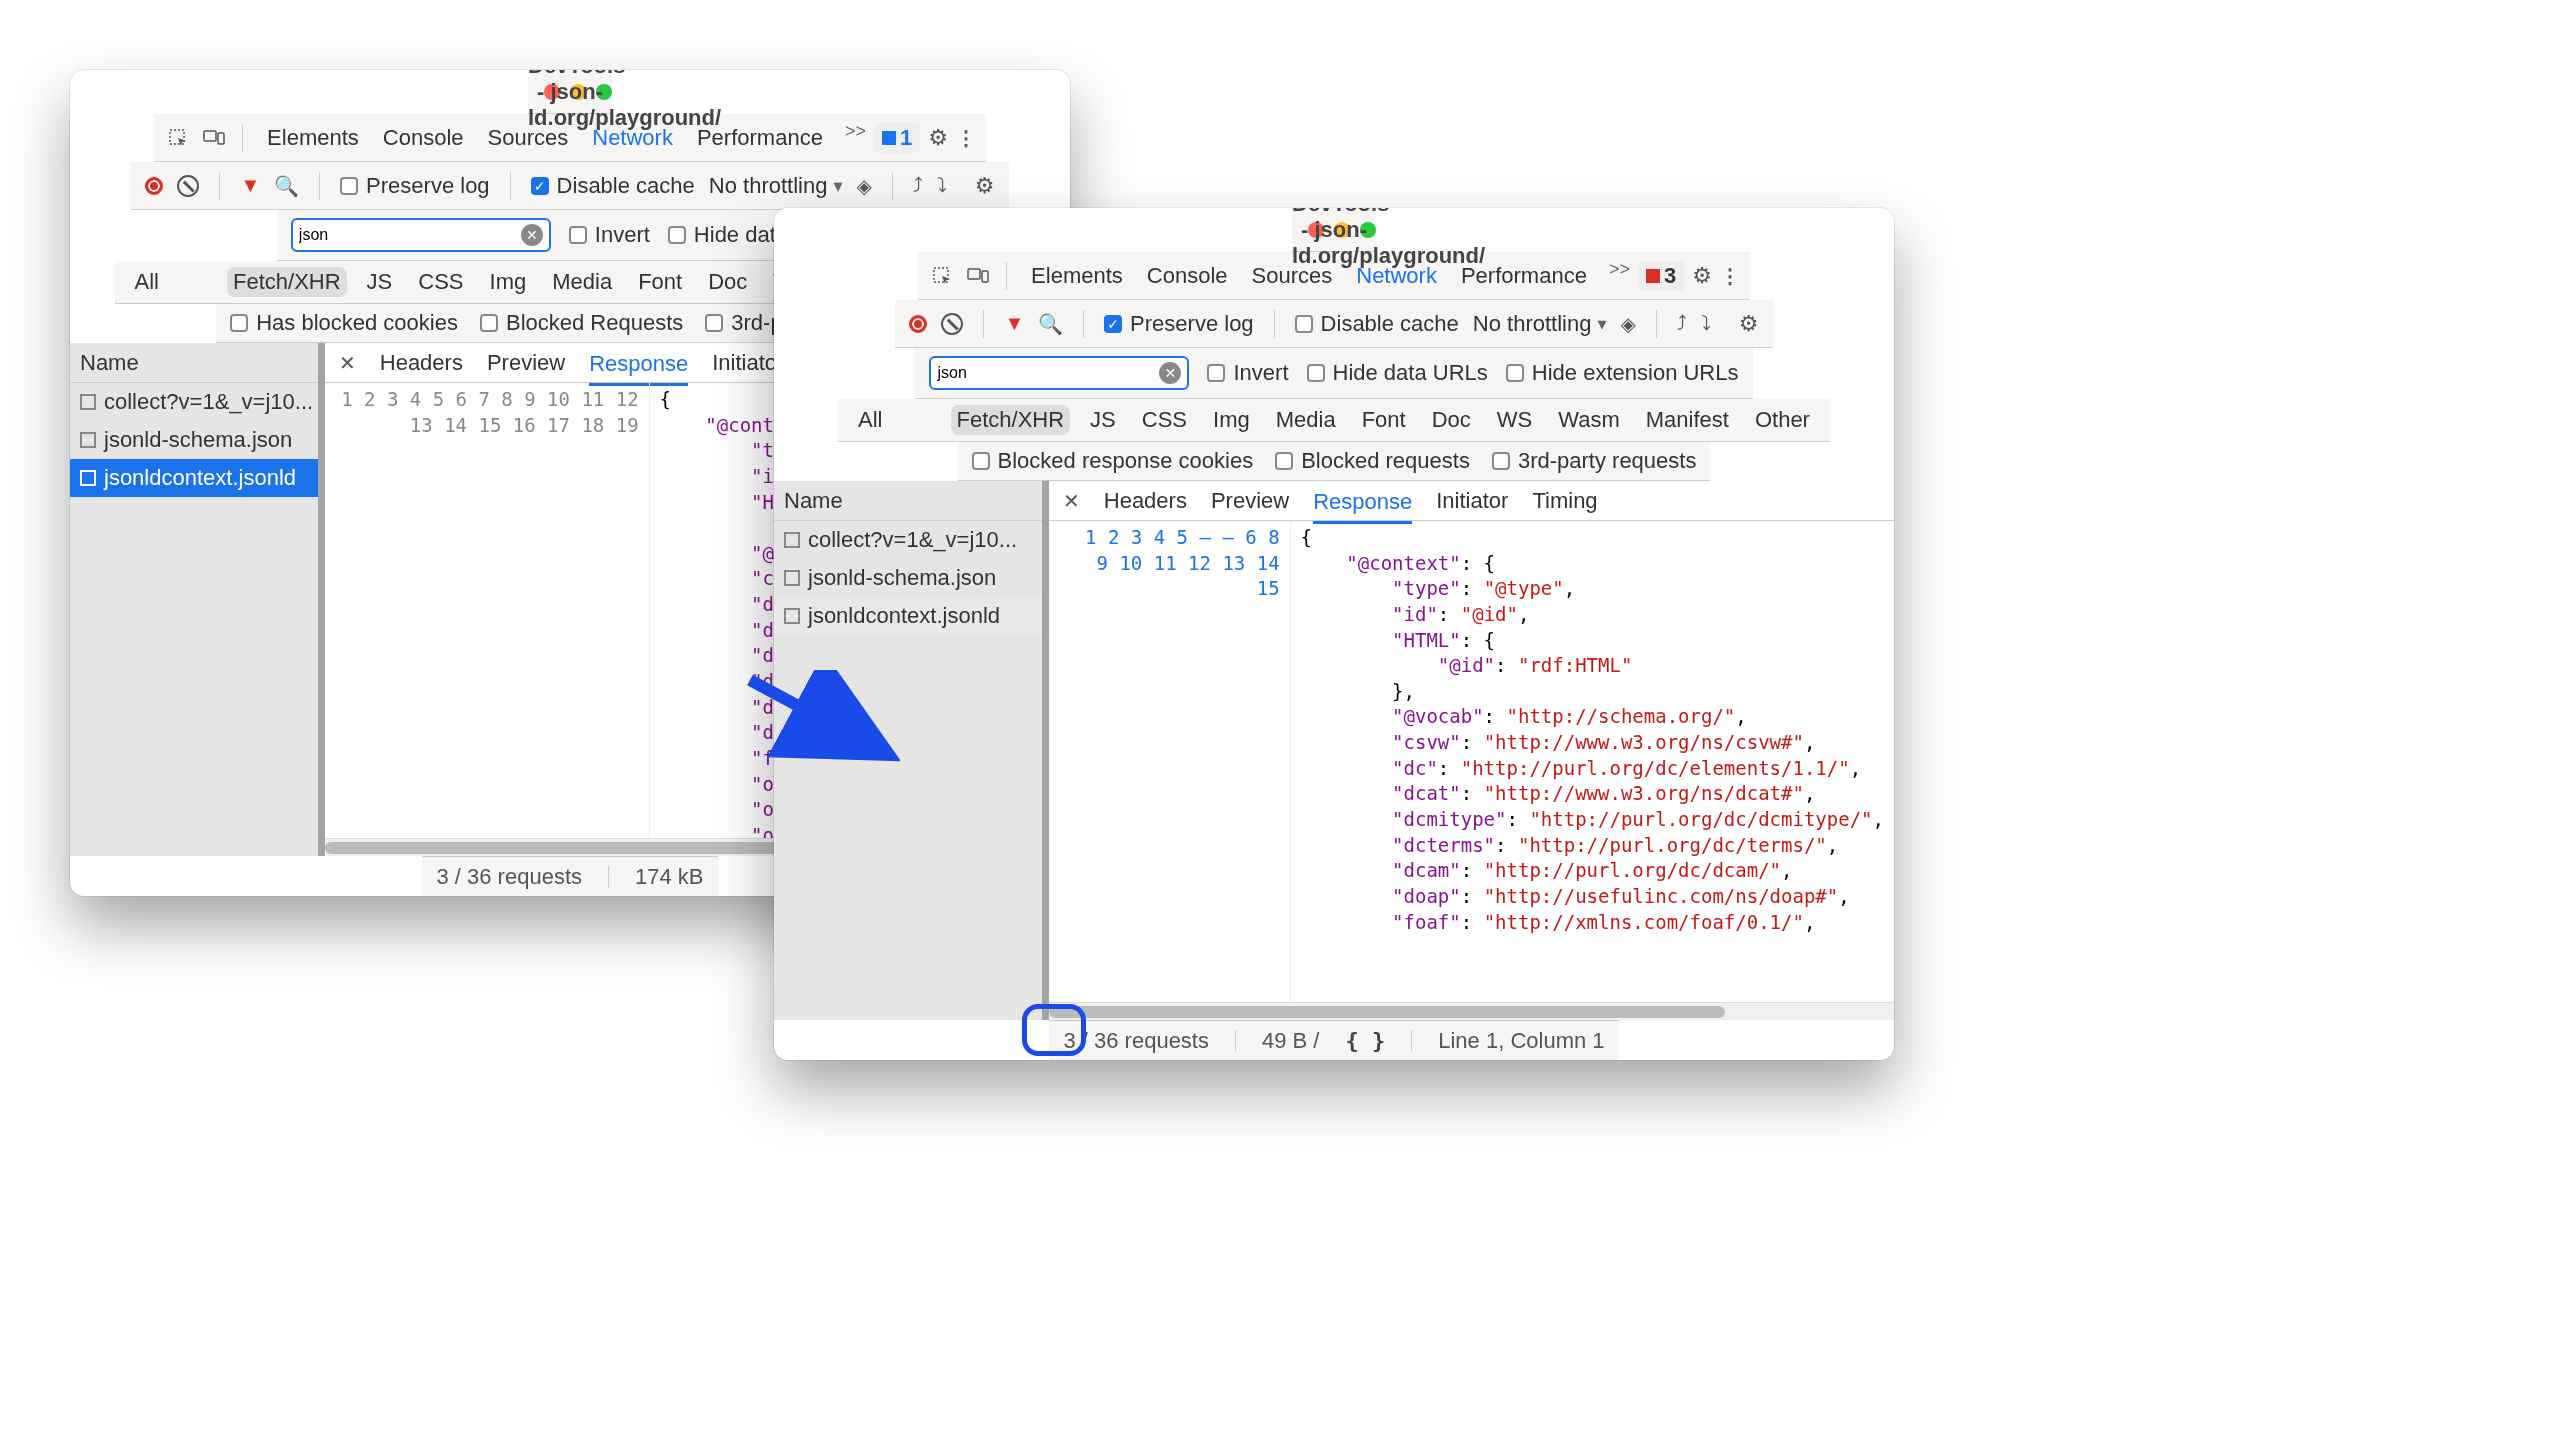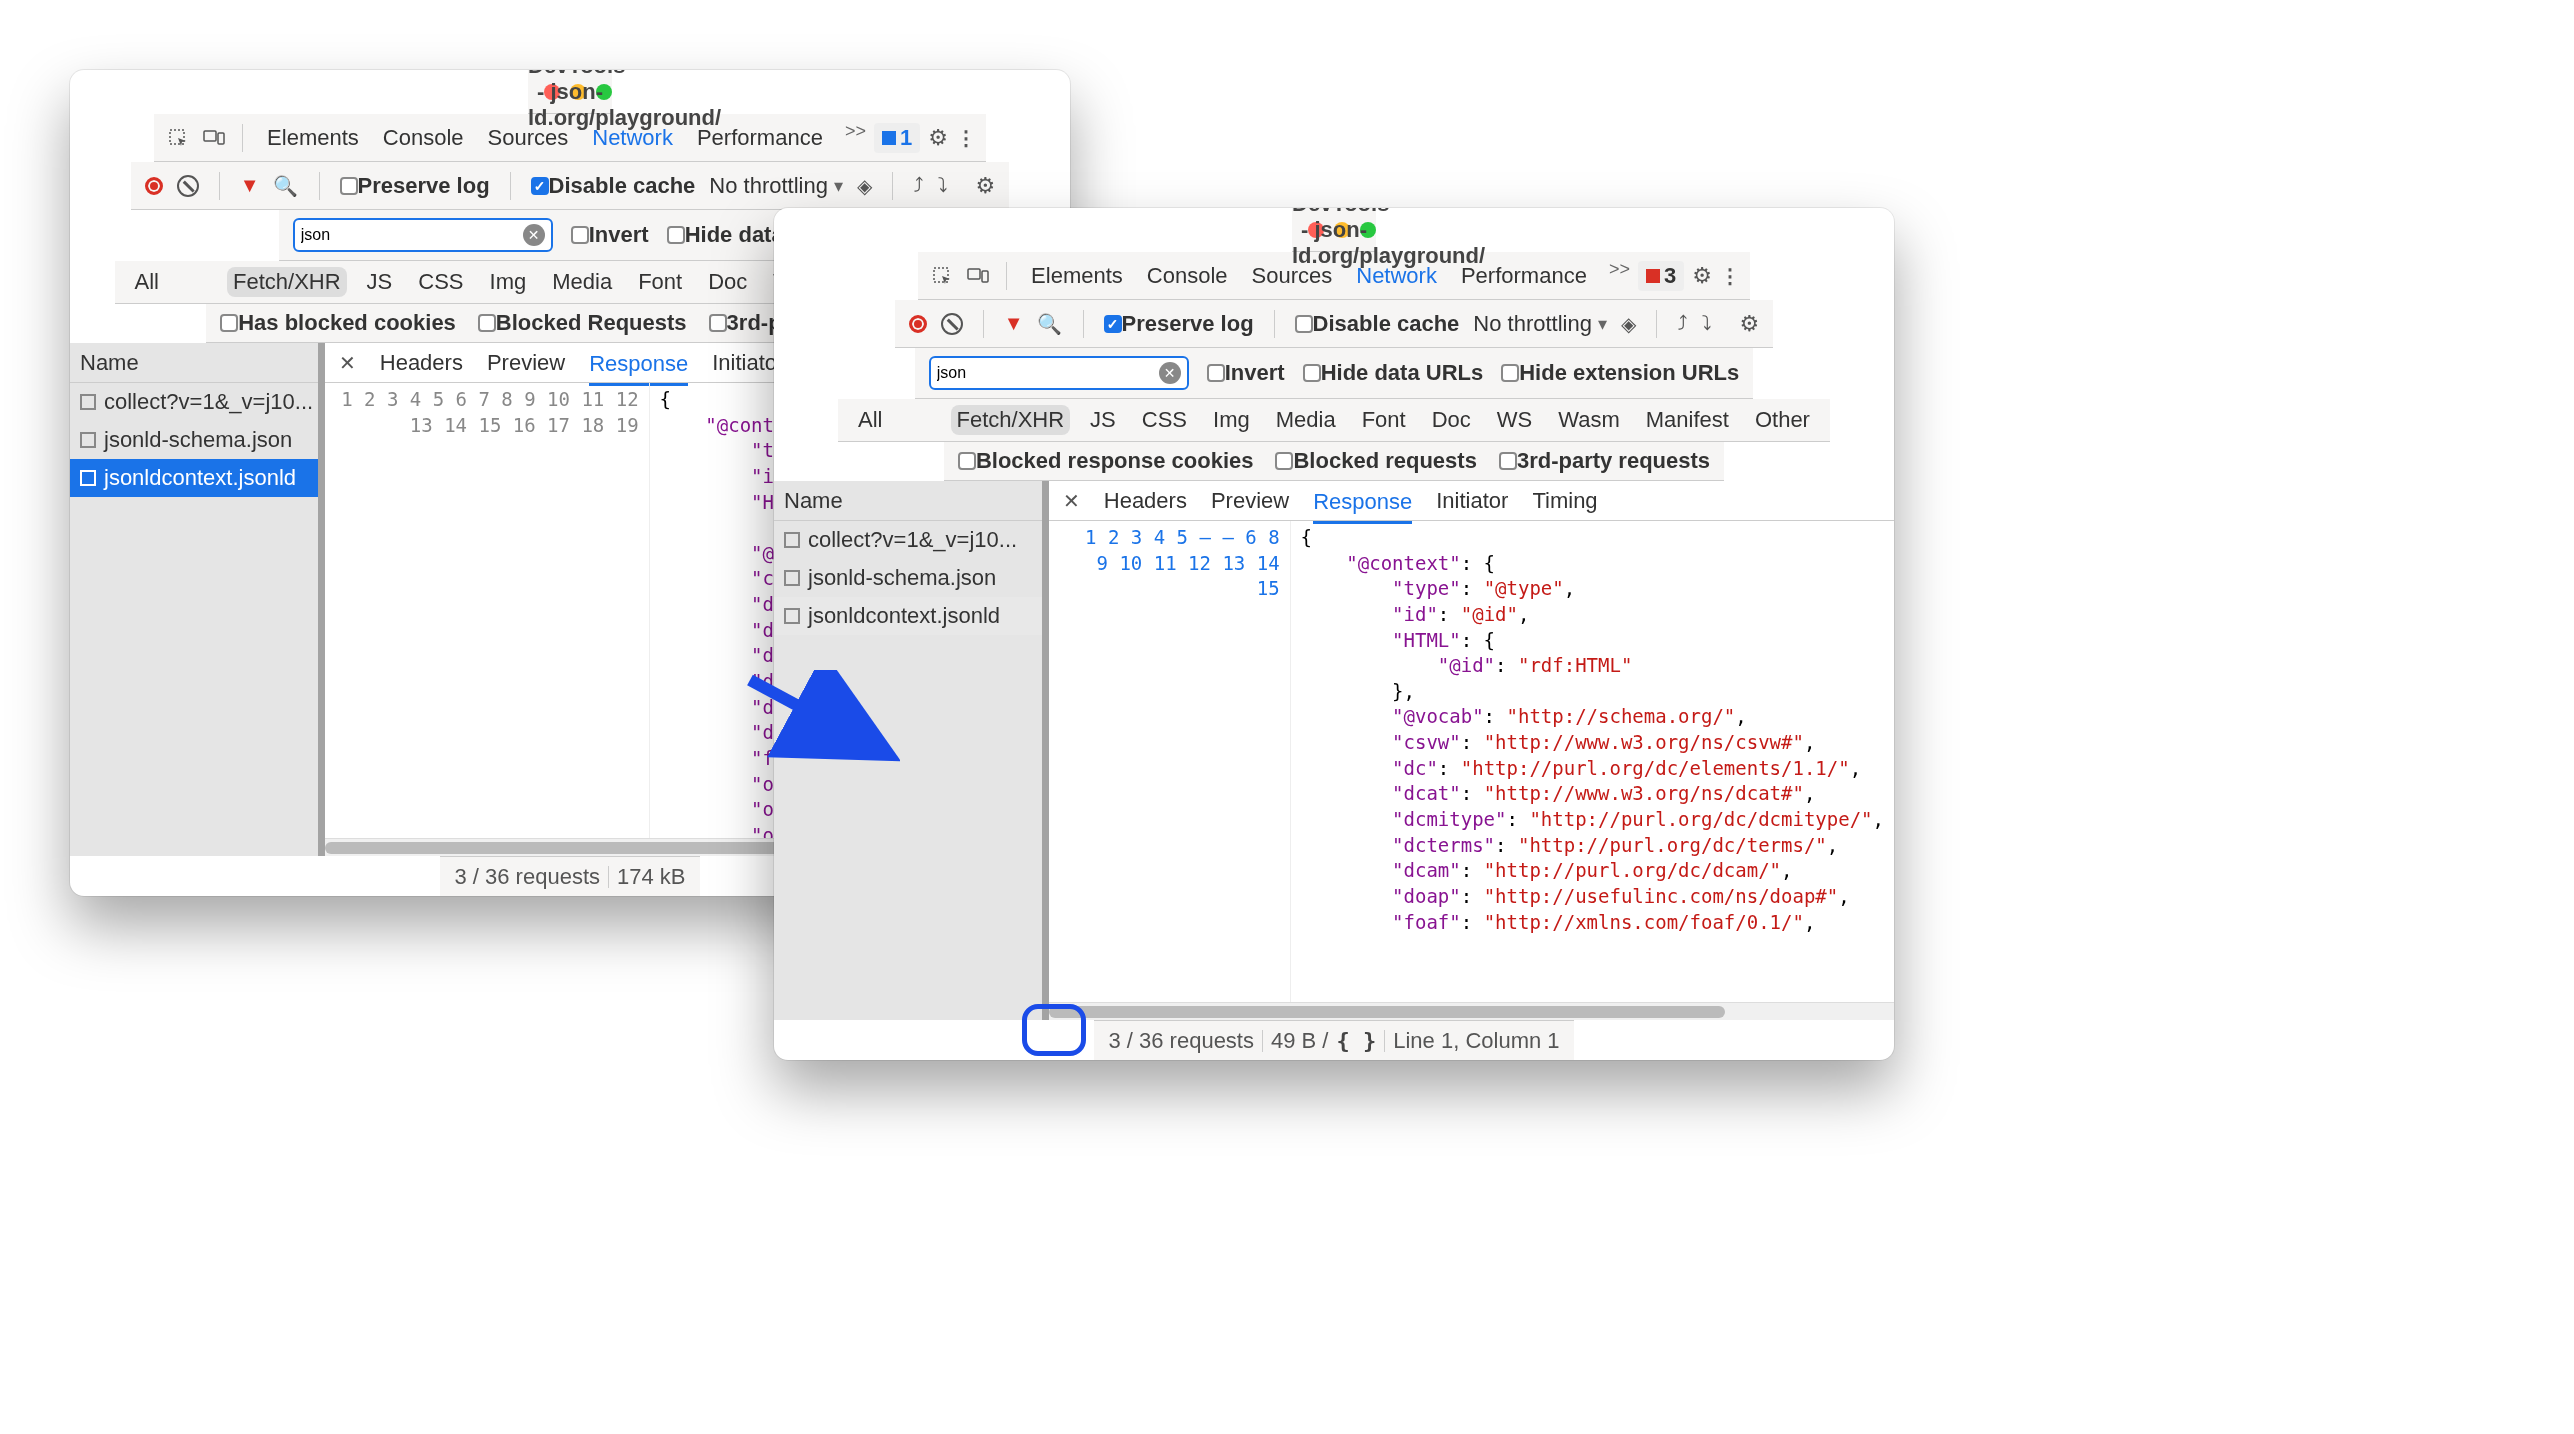--- a/index.html
+++ b/index.html
@@ -44,21 +44,21 @@
 
   
   .toolbar { height:48px; display:flex; align-items:center; gap:14px; padding:0 14px; border-bottom:1px solid #ccc; background:#f6f5f4;}
   .rec { width:18px; height:18px; border:3px solid #d93025; border-radius:50%; background:#d93025; box-shadow: inset 0 0 0 2px #f6f5f4;}
   .noentry { width:22px; height:22px; border:2.5px solid #555; border-radius:50%; position:relative;}
   .noentry::after{content:"";position:absolute;left:2px;right:2px;top:50%;height:2.5px;background:#555;transform:rotate(45deg) translateY(-50%);transform-origin:center;}
   .funnel { color:#d93025; font-size:20px;}
   .mag { color:#555; font-size:20px;}
   .cb { width:18px; height:18px; border:2px solid #888; border-radius:4px; display:inline-flex; align-items:center; justify-content:center; background:#fff;}
   .cb.checked { background:#1a73e8; border-color:#1a73e8; color:#fff; font-size:14px;}
-  .lbl { display:flex; align-items:center; font-weight:bold;}
+  .lbl { display:flex; align-items:center; gap:8px;}
   .throttling { display:flex; align-items:center; gap:6px; }
   .wifi { color:#555; font-size:20px;}
   .upload,.download{ color:#555; font-size:20px;}
 
   
   .filterrow { display:flex; align-items:center; gap:18px; padding:8px 14px; border-bottom:1px solid #ccc; background:#f6f5f4; flex-wrap:wrap;}
   .searchbox { display:flex; align-items:center; border:2px solid #1a73e8; border-radius:6px; background:#fff; padding:2px 6px; height:34px; width:260px;}
   .searchbox input{ border:none; outline:none; flex:1; font-size:16px; background:transparent;}
   .clearx { width:22px;height:22px;border-radius:50%;background:#888;color:#fff;display:flex;align-items:center;justify-content:center;font-size:14px;}
 
@@ -84,21 +84,21 @@
   .closex { color:#555; font-size:20px; cursor:pointer;}
   .ptab { cursor:pointer; padding:4px 0;}
   .ptab.active { color:#1a73e8; border-bottom:3px solid #1a73e8; padding-bottom:6px; margin-bottom:-8px;}
 
   .code { flex:1; display:flex; overflow:auto; font-family: Menlo, Consolas, monospace; font-size:19px; line-height:1.35;}
   .gutter { text-align:right; color:#888; padding:4px 10px 4px 16px; user-select:none; border-right:1px solid #eee;}
   .w2 .gutter { color:#1a73e8;}
   .codebody { padding:4px 10px; white-space:pre; color:#000;}
   .k{color:#881391;} .s{color:#b00020;} .w2 .s{color:#c41a16;}
 
-  .status { height:40px; border-top:1px solid #ccc; display:flex; align-items:center; gap:8px; padding:0 14px; color:#555; background:#f6f5f4;}
+  .status { height:40px; border-top:1px solid #ccc; display:flex; align-items:center; gap:26px; padding:0 14px; color:#555; background:#f6f5f4;}
   .stsep{ width:1px; height:22px; background:#ccc;}
 
   .pretty-callout { position:absolute; width:64px; height:52px; border:5px solid #1a4be8; border-radius:16px; pointer-events:none;}
   .arrow { position:absolute; pointer-events:none;}
 
   .scrollbar-h { height:18px; background:#f0f0f0; border-top:1px solid #ddd; position:relative;}
   .thumb{ position:absolute; top:3px; height:12px; border-radius:6px; background:#bbb;}
 </style>
 </head>
 <body>

